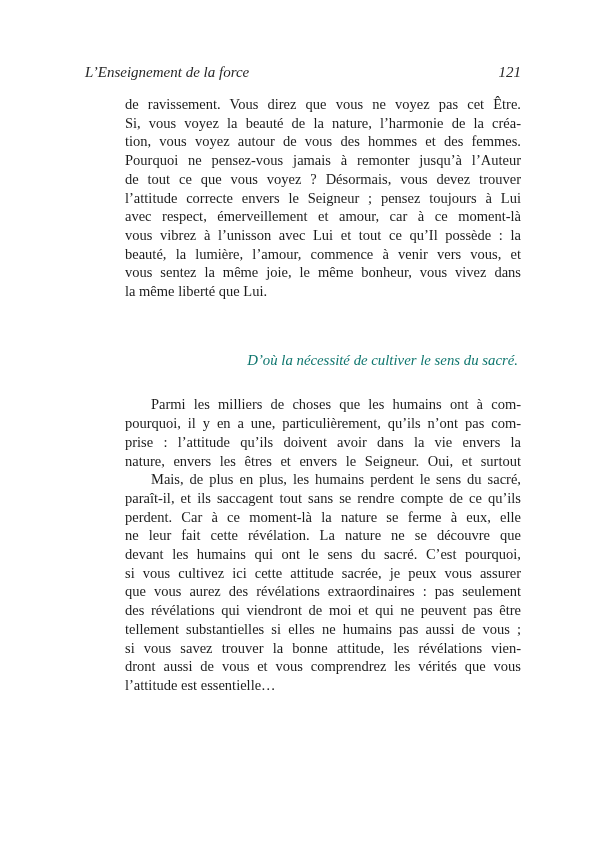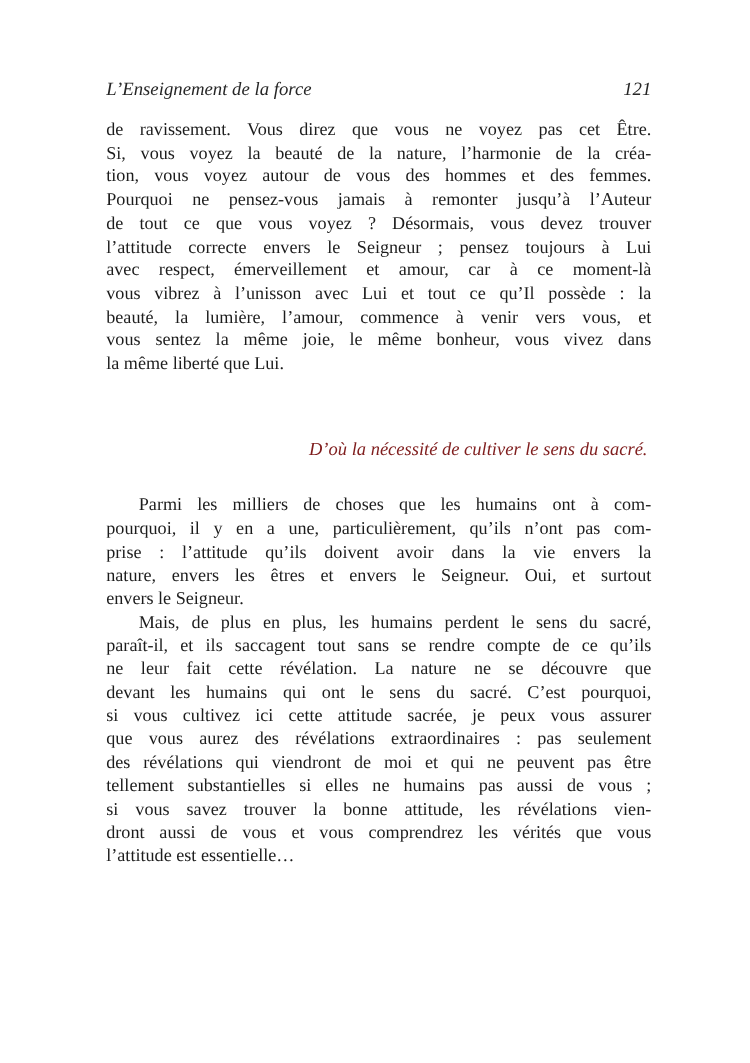--- a/index.html
+++ b/index.html
@@ -34,35 +34,36 @@
   .text-body {
     margin-top: 14px;
     font-size: 14.5px;
     line-height: 18.7px;
     color: #1c1c1c;
   }
   .line {
     text-align: justify;
     text-align-last: justify;
     white-space: normal;
+    margin-left: 40px;
   }
   .line.last {
     text-align-last: left;
   }
   .line.indent {
     text-indent: 26px;
   }
   .section-heading {
     margin: 50px 0 26px 0;
     font-style: italic;
     font-size: 14.8px;
     line-height: 18.7px;
     text-align: right;
     padding-right: 3px;
-    color: #7f1d1d;
+    color: #0f766e;
   }
 </style>
 </head>
 <body>
 
 <div class="page">
   <div class="content">
     <div class="running-header">
       <span class="header-title">L’Enseignement de la force</span>
       <span class="page-number">121</span>
@@ -80,25 +81,25 @@
           <div class="line">beauté, la lumière, l’amour, commence à venir vers vous, et</div>
           <div class="line">vous sentez la même joie, le même bonheur, vous vivez dans</div>
           <div class="line last">la même liberté que Lui.</div>
         </div>
         <div class="section-heading">D’où la nécessité de cultiver le sens du sacré.</div>
         <div class="paragraph">
           <div class="line indent">Parmi les milliers de choses que les humains ont à com-</div>
           <div class="line">pourquoi, il y en a une, particulièrement, qu’ils n’ont pas com-</div>
           <div class="line">prise : l’attitude qu’ils doivent avoir dans la vie envers la</div>
           <div class="line">nature, envers les êtres et envers le Seigneur. Oui, et surtout</div>
-          <div class="line last">envers le Seigneur.</div>
         </div>
         <div class="paragraph">
           <div class="line indent">Mais, de plus en plus, les humains perdent le sens du sacré,</div>
           <div class="line">paraît-il, et ils saccagent tout sans se rendre compte de ce qu’ils</div>
+          <div class="line">perdent. Car à ce moment-là la nature se ferme à eux, elle</div>
           <div class="line">ne leur fait cette révélation. La nature ne se découvre que</div>
           <div class="line">devant les humains qui ont le sens du sacré. C’est pourquoi,</div>
           <div class="line">si vous cultivez ici cette attitude sacrée, je peux vous assurer</div>
           <div class="line">que vous aurez des révélations extraordinaires : pas seulement</div>
           <div class="line">des révélations qui viendront de moi et qui ne peuvent pas être</div>
           <div class="line">tellement substantielles si elles ne humains pas aussi de vous ;</div>
           <div class="line">si vous savez trouver la bonne attitude, les révélations vien-</div>
           <div class="line">dront aussi de vous et vous comprendrez les vérités que vous</div>
           <div class="line last">l’attitude est essentielle…</div>
         </div>

